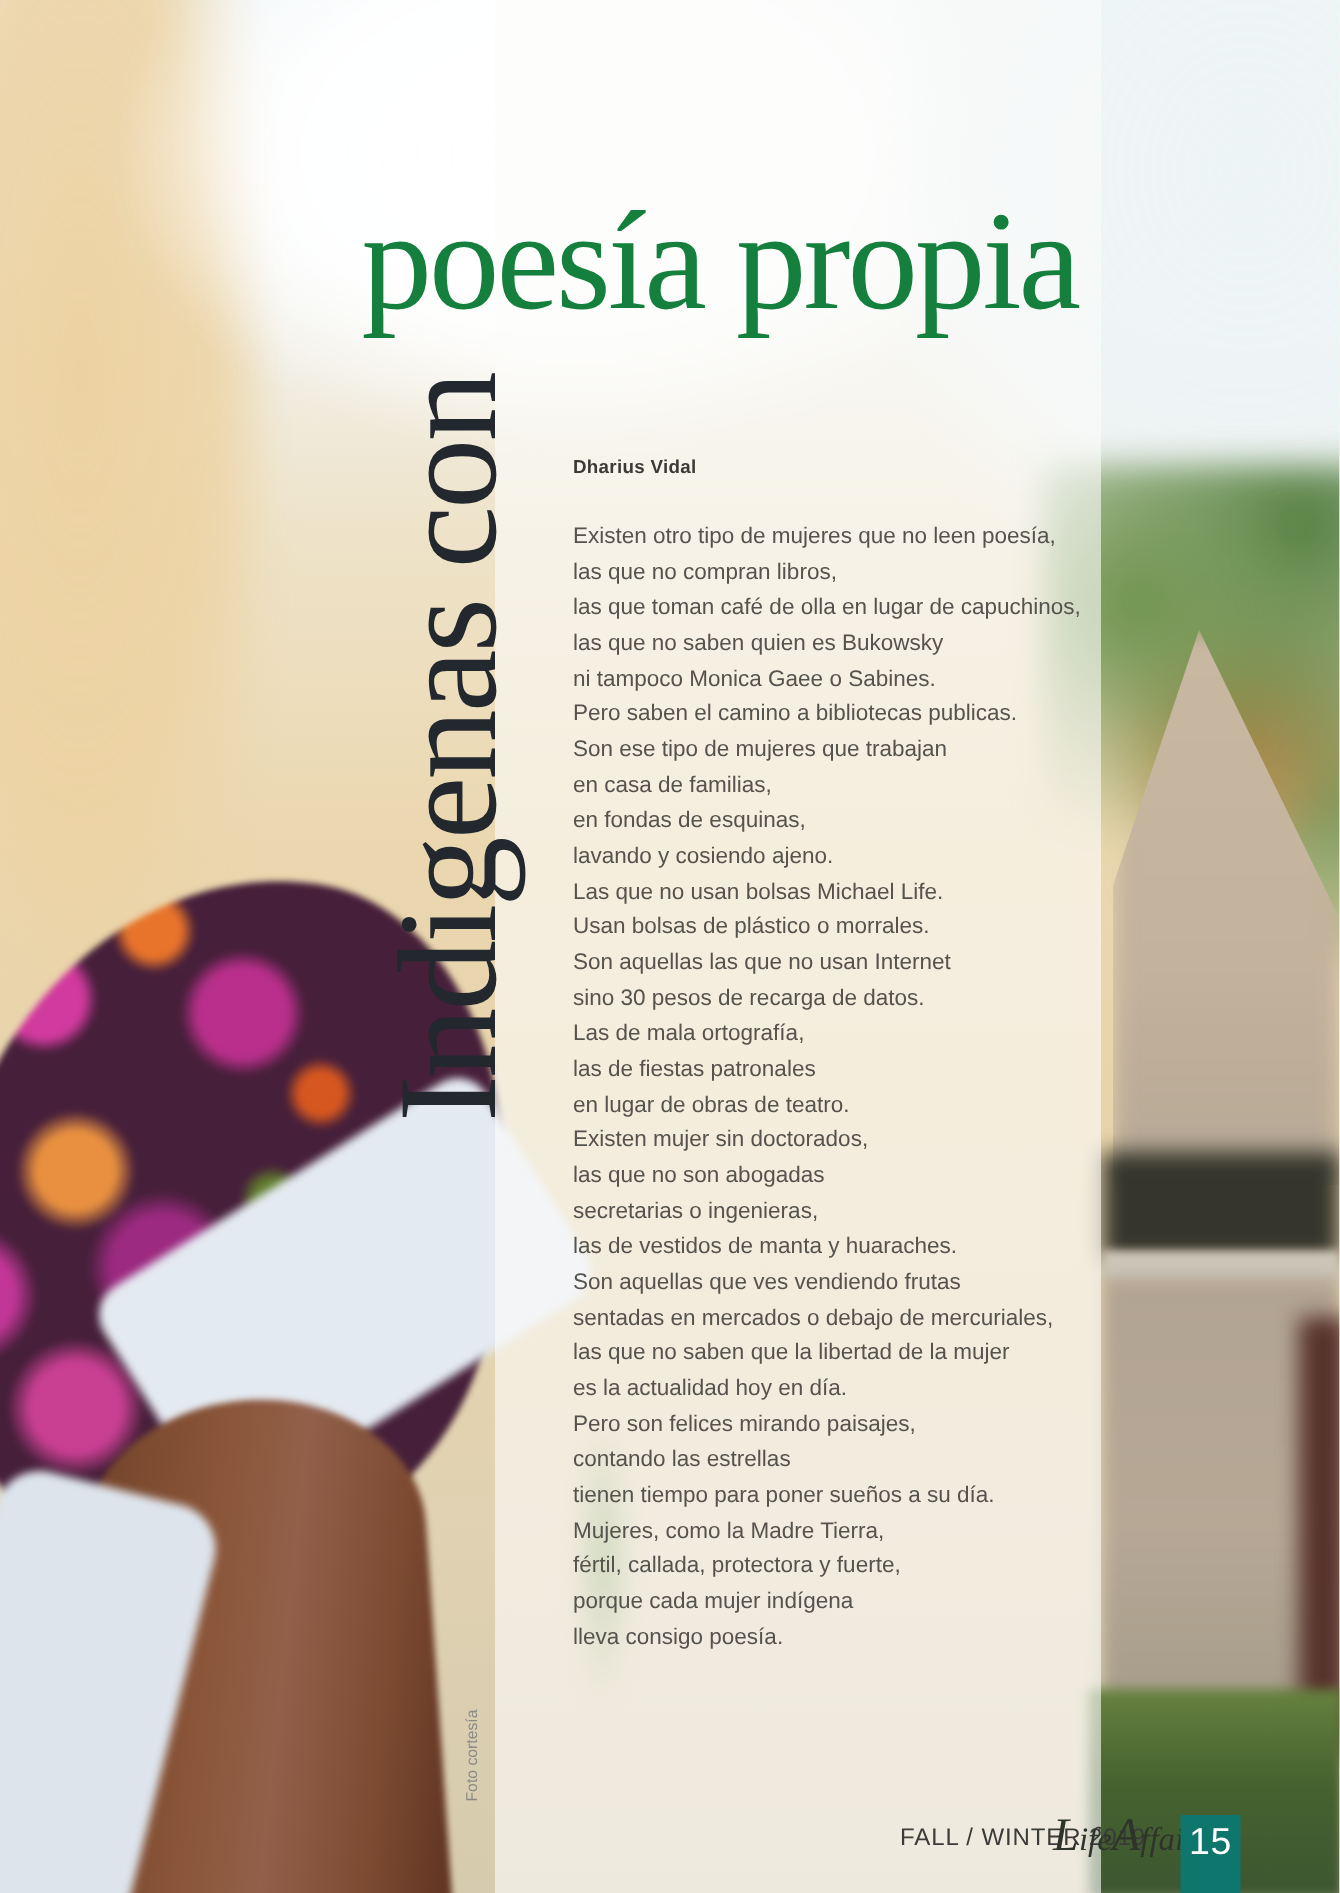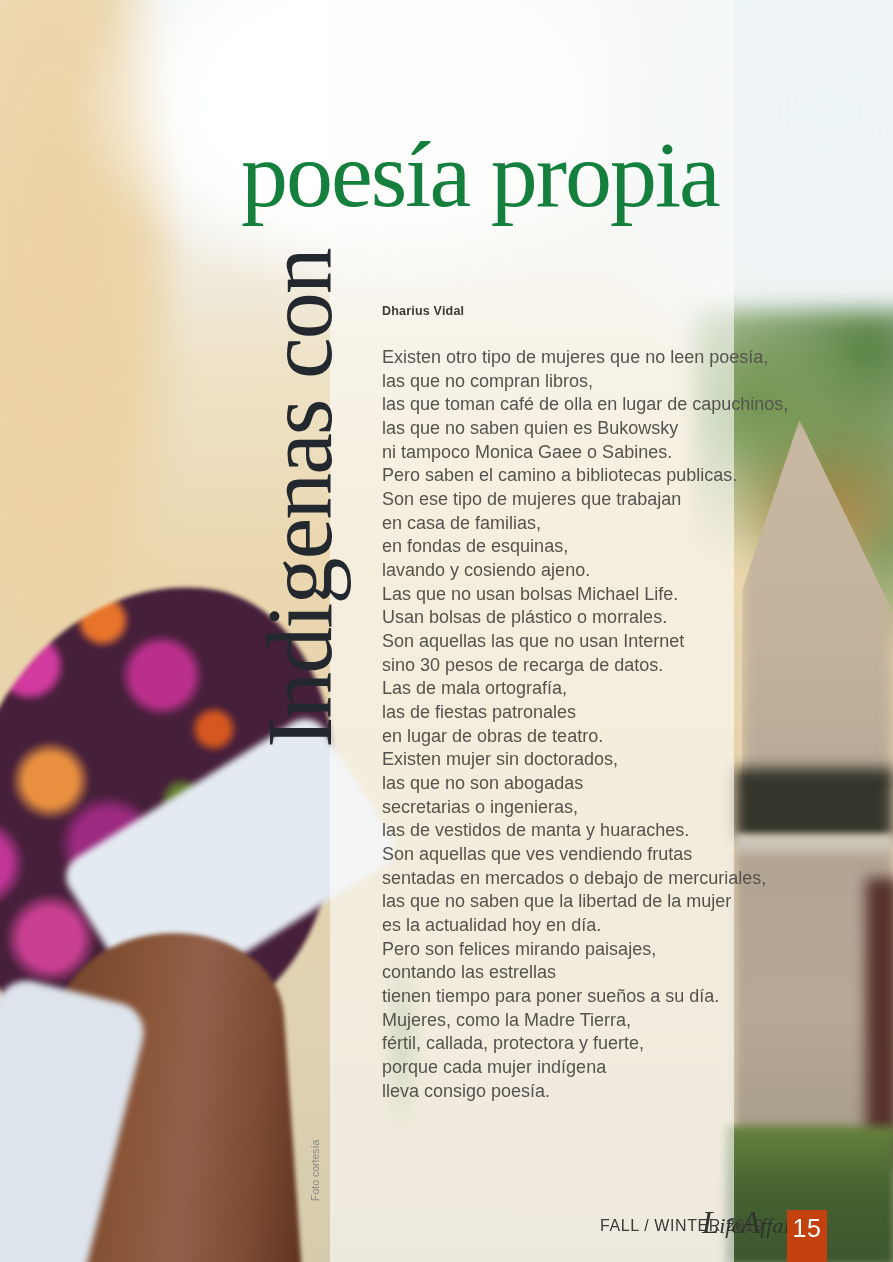--- a/index.html
+++ b/index.html
@@ -129,21 +129,21 @@
     font-size:94px;letter-spacing:-2px;line-height:94px;
     color:#23282e;white-space:nowrap;width:530px;z-index:6;
   }
   .byline{
     position:absolute;left:382px;top:304px;
     font-size:12.5px;font-weight:bold;letter-spacing:.2px;
     color:#3b3a36;z-index:6;
   }
   .poem{
     position:absolute;left:382px;top:346px;
-    font-size:18px;line-height:23.68px;color:#55534d;z-index:6;
+    font-size:15px;line-height:23.68px;color:#55534d;z-index:6;
   }
   .poem-line{white-space:nowrap;height:23.68px;}
   .photo-credit{
     position:absolute;left:309px;top:1201px;
     transform:rotate(-90deg);transform-origin:0 0;
     font-size:10.5px;color:#8a8a85;white-space:nowrap;z-index:6;
   }
   
   .footer-issue{
     position:absolute;left:600px;top:1217px;
@@ -151,21 +151,21 @@
   }
   .logo{
     position:absolute;left:702px;top:1205px;
     font-family:"Liberation Serif",serif;font-style:italic;
     font-size:22px;color:#2e3429;white-space:nowrap;z-index:7;
   }
   .logo-part{display:inline-block;}
   .logo-part::first-letter{font-size:31px;}
   .page-box{
     position:absolute;left:787px;top:1210px;width:40px;height:52px;
-    background:#c2410c;z-index:7;
+    background:#0f766e;z-index:7;
   }
   .page-num{
     display:block;text-align:center;margin-top:4px;
     font-size:25px;color:#ffffff;letter-spacing:.5px;
   }
 </style>
 </head>
 <body>
 
 <div class="page">

